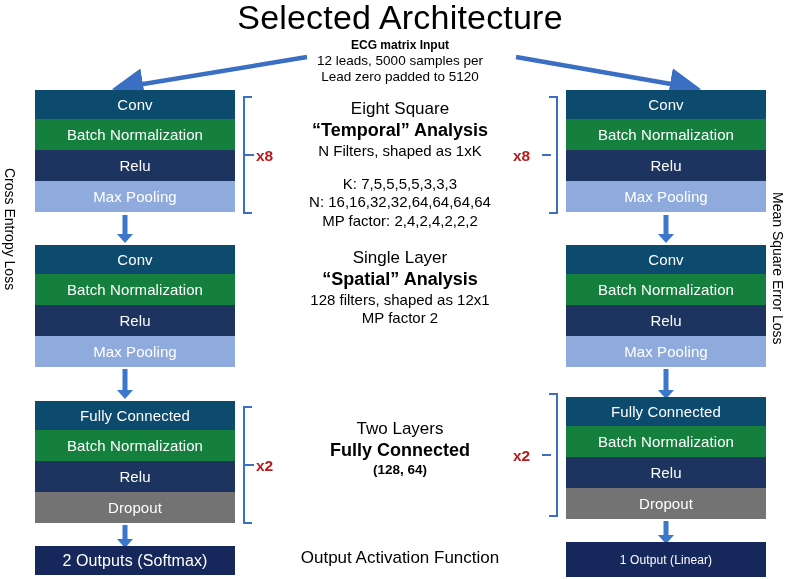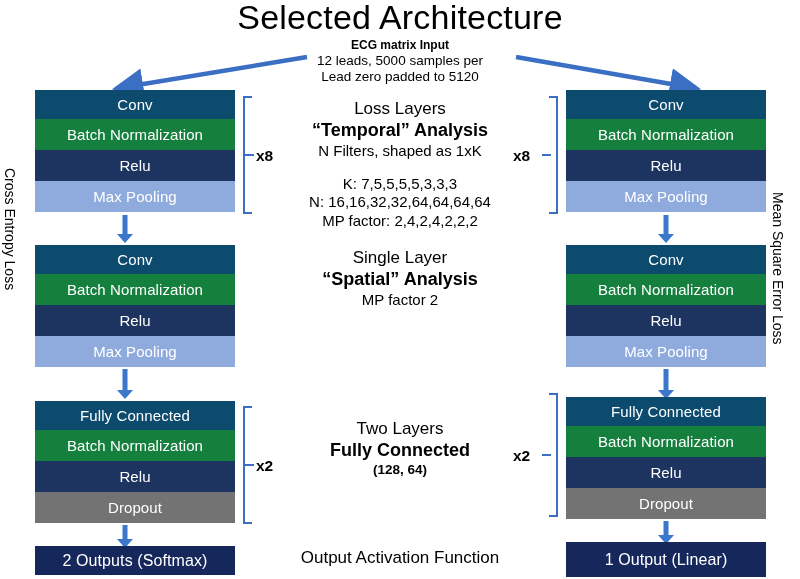--- a/index.html
+++ b/index.html
@@ -64,21 +64,21 @@
   .brace .vbar{position:absolute;left:0;top:0;width:2px;height:100%;background:#3B6FC4;}
   .brace .tb{position:absolute;width:9px;height:2px;background:#3B6FC4;}
   .brace .tb.t{top:0;}
   .brace .tb.b{bottom:0;}
   .brace .mid{position:absolute;top:50%;margin-top:-1px;width:9px;height:2px;background:#3B6FC4;}
   .brace.right .vbar{left:auto;right:0;}
   .brace.right .tb{right:0;}
   .brace.right .mid{right:-9px;}
   .brace.left .tb{left:0;}
   .brace.left .mid{left:-9px;}
-  .xlabel{position:absolute;font-size:15.5px;font-weight:bold;color:#000000;white-space:nowrap;}
+  .xlabel{position:absolute;font-size:15.5px;font-weight:bold;color:#b91c1c;white-space:nowrap;}
 
   
   .sidelabel{
     position:absolute;
     font-size:14px;color:#000;white-space:nowrap;
     transform-origin:left top;
   }
   .sidelabel.cw{transform:rotate(90deg);}
 </style>
 </head>
@@ -211,36 +211,37 @@
       <div class="tb b"></div>
       <div class="mid" style="right:7px;"></div>
   </div>
   <div class="xlabel" style="left:513px;top:447px;">x2</div>
 
   <div class="varrow" style="left:656px;top:521px;width:20px;height:26px;">
     <div class="shaft" style="height:15px;"></div>
     <div class="head" style="top:14px;"></div>
   </div>
 
-  <div class="blk c-out" style="position:absolute;left:566px;top:542px;width:200px;height:35px;font-size:16px;">1 Output (Linear)</div>
+  <div class="blk c-out" style="position:absolute;left:566px;top:542px;width:200px;height:35px;font-size:12px;">1 Output (Linear)</div>
 
   <div class="ctext" style="left:282px;top:99px;width:236px;">
-    <div class="t-big">Loss Layers</div>
+    <div class="t-big">Eight Square</div>
     <div class="t-bigb">“Temporal” Analysis</div>
     <div class="t-reg">N Filters, shaped as 1xK</div>
   </div>
   <div class="ctext" style="left:282px;top:175px;width:236px;">
     <div class="t-reg">K: 7,5,5,5,5,3,3,3</div>
     <div class="t-reg">N: 16,16,32,32,64,64,64,64</div>
     <div class="t-reg">MP factor: 2,4,2,4,2,2,2</div>
   </div>
 
   <div class="ctext" style="left:282px;top:248px;width:236px;">
     <div class="t-big">Single Layer</div>
     <div class="t-bigb">“Spatial” Analysis</div>
+    <div class="t-reg">128 filters, shaped as 12x1</div>
     <div class="t-reg">MP factor 2</div>
   </div>
 
   <div class="ctext" style="left:282px;top:419px;width:236px;">
     <div class="t-big">Two Layers</div>
     <div class="t-bigb">Fully Connected</div>
     <div class="t-sm" style="font-weight:bold;">(128, 64)</div>
   </div>
 
   <div class="ctext" style="left:275px;top:548px;width:250px;">

